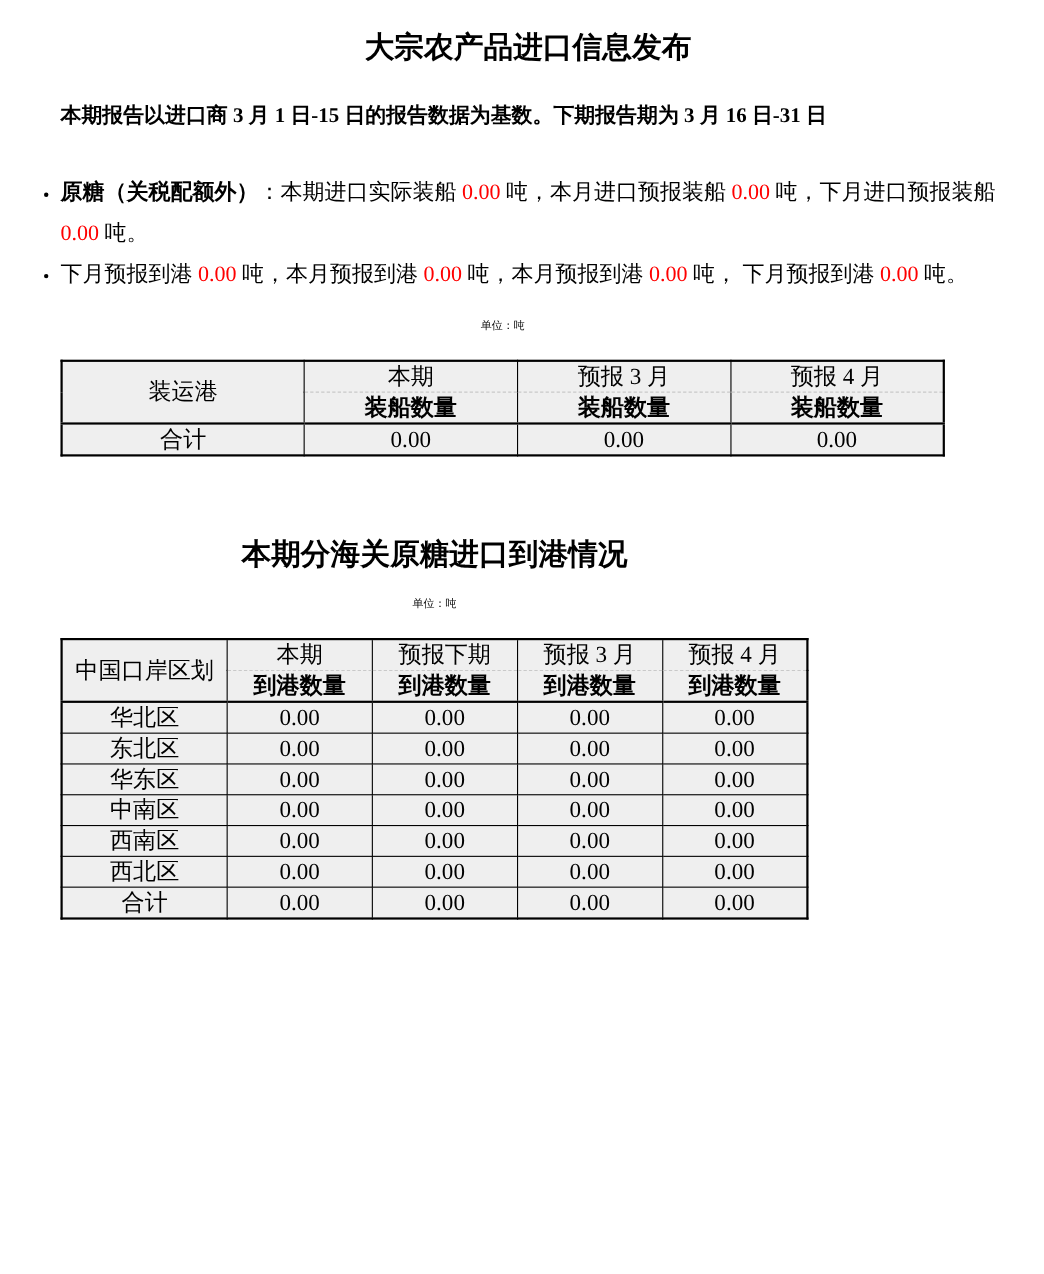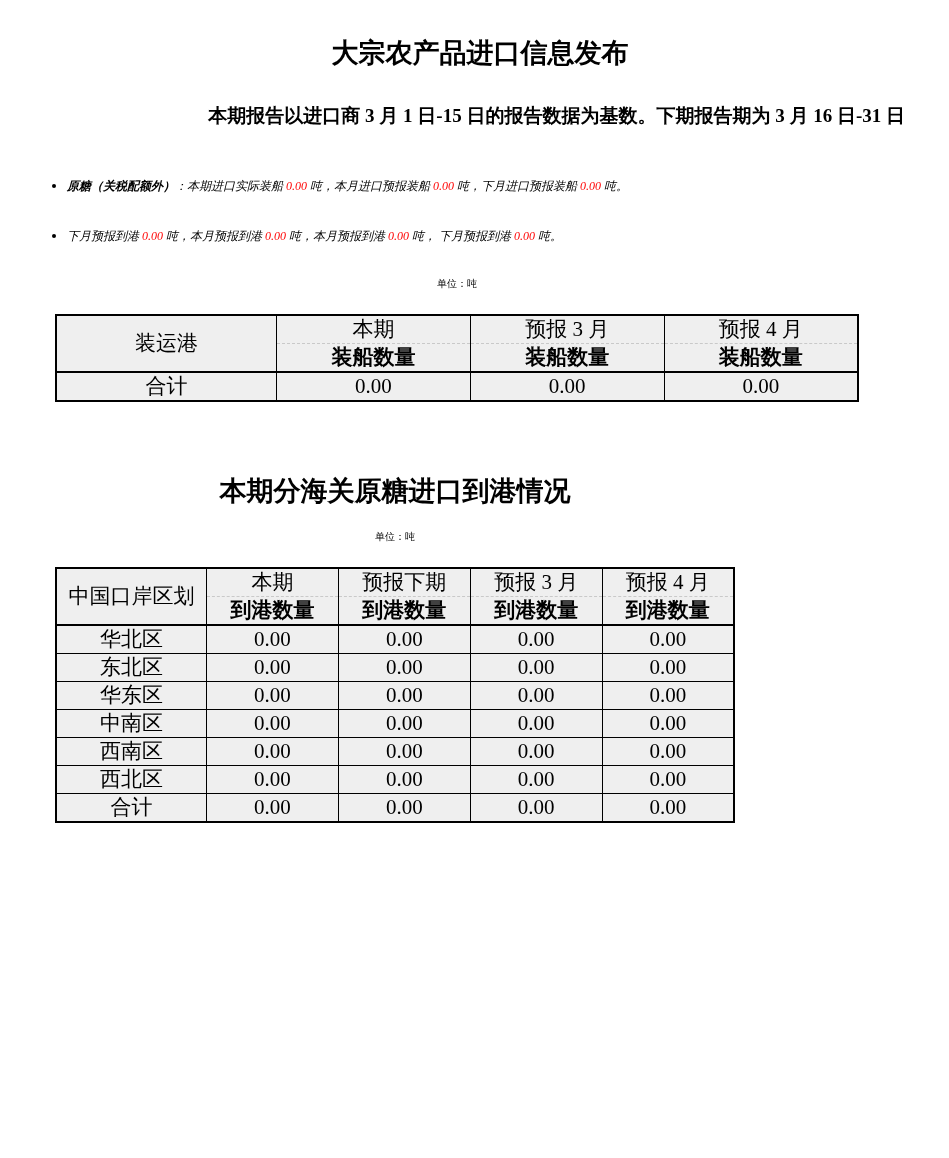--- a/index.html
+++ b/index.html
@@ -13,53 +13,52 @@
     width: 949px;
     min-height: 1158px;
     position: relative;
   }
   .content {
     padding: 26px 44px 40px 55px; 
   }
 
   
   .doc-title {
-    margin: 10px;
+    margin: 0;
     font-size: 27px;
     line-height: 34px;
     font-weight: bold;
     text-align: center;
   }
   .report-note {
     margin-top: 33px;
     font-size: 19px;
     line-height: 26px;
     font-weight: bold;
-    text-align: right;
+    text-align: left;
   }
   .summary-title {
     margin-top: 88px;
     font-size: 25px;
     line-height: 32px;
     font-weight: bold;
     text-align: center;
   }
 
   
   ul.summary-list {
     margin: 38px 0 0 0;
     padding-left: 0;
     list-style: disc outside;
   }
   ul.summary-list li {
-    font-size: 12px;
+    font-size: 20px;
     line-height: 37px;
     text-align: justify;
-    margin: 12px;
-    font-style: italic;
+    margin: 0;
   }
   ul.summary-list li::marker { font-size: 15px; }
   .b { font-weight: bold; }
   .red { color: #FF0000; }
 
   
   .table-section { margin-top: 0; }
   .section-title {
     font-size: 27px;
     line-height: 34px;

